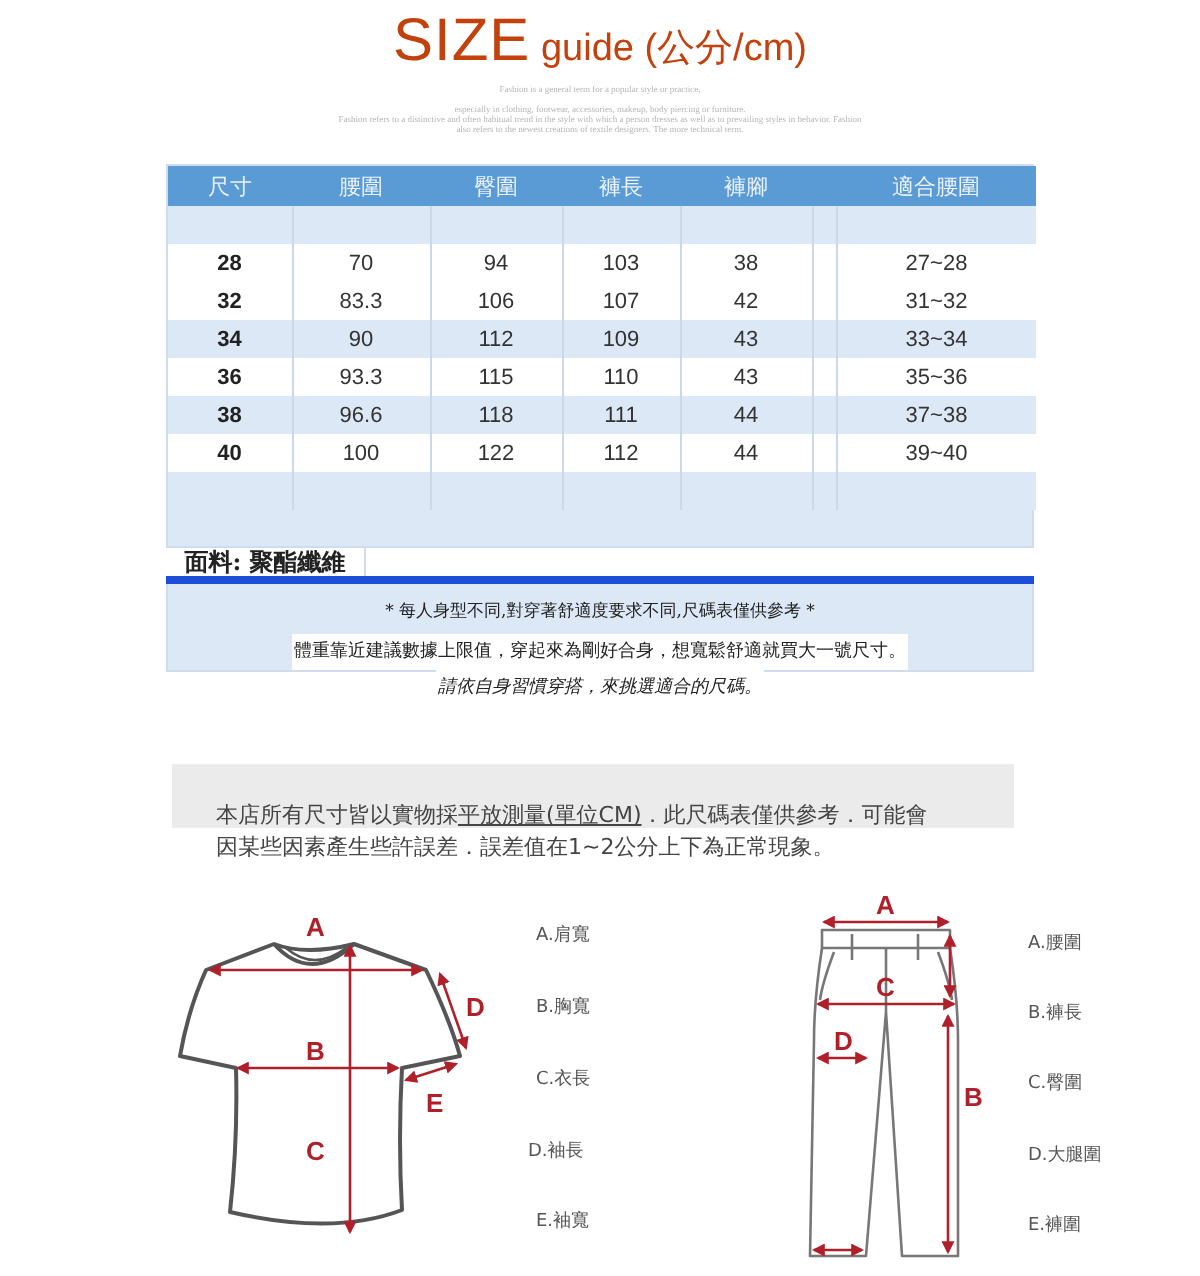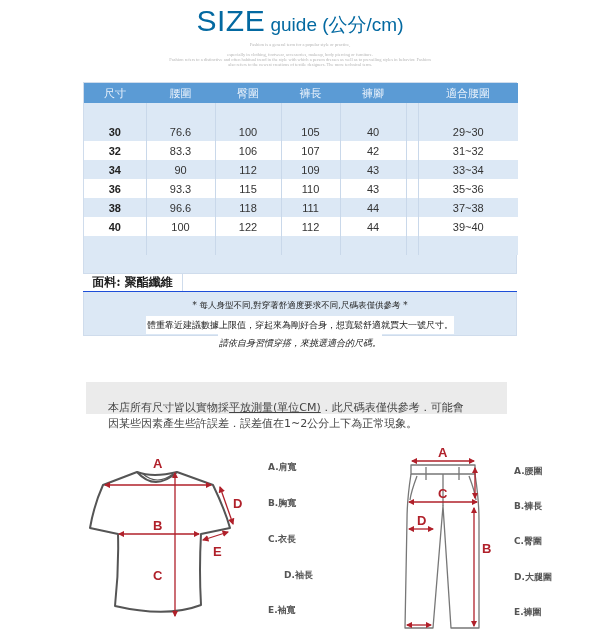--- a/index.html
+++ b/index.html
@@ -1,21 +1,21 @@
 <!DOCTYPE html>
 <html><head>
   <meta charset="utf-8">
   <style>
     * { margin: 0; padding: 0; box-sizing: border-box; }
     html, body { width: 600px; height: 638px; background: #ffffff; overflow: hidden; }
     body { position: relative; font-family: "DejaVu Sans", sans-serif; color: #333; }
 
     .title {
       position: absolute; left: 0; top: 4px; width: 600px; text-align: center;
-      color: #0369a1; white-space: nowrap;
+      color: #c2410c; white-space: nowrap;
     }
     .title .big { font-family: "Liberation Sans", sans-serif; font-size: 30px; letter-spacing: 0.5px; }
     .title .small { font-family: "Liberation Sans", sans-serif; font-size: 19px; }
     .subtext {
       position: absolute; left: 20px; width: 560px; text-align: center;
       font-family: "Liberation Serif", serif; color: #b5b5b5; font-size: 4.5px; line-height: 5.5px;
       white-space: nowrap;
     }
 
     .size-table-wrap {
@@ -35,21 +35,21 @@
       border-left: 1px solid #c9d8ea;
     }
     .size-table td:first-child { border-left: none; font-weight: bold; color: #222; }
     .size-table tr.odd td { background: #ffffff; }
     .size-table tr.even td { background: #dce8f5; }
     .size-table tr.blank td { background: #dce8f5; }
 
     .fabric-row {
       position: absolute; left: 83px; top: 273px; width: 434px; height: 19px;
       background: #ffffff; display: flex; font-family: "DejaVu Serif", serif; font-size: 12px;
-      border-top: 1px solid #cfdcec; border-bottom: 1px solid #1d4ed8;
+      border-top: 1px solid #cfdcec; border-bottom: 4px solid #1d4ed8;
     }
     .fabric-row .cell { display: flex; align-items: center; justify-content: center; white-space: nowrap; }
     .fabric-row .c1 { width: 100px; color: #222; font-weight: bold; border-right: 1px solid #cfdcec; }
     .fabric-row .c2 { width: 218px; color: #666; border-right: 1px solid #cfdcec; }
     .fabric-row .c3 { width: 116px; color: #666; }
 
     .notes {
       position: absolute; left: 83px; top: 292px; width: 434px; height: 76px;
       text-align: center; font-family: "DejaVu Serif", serif; color: #222;
     }
@@ -62,21 +62,21 @@
       position: absolute; left: 86px; top: 382px; width: 421px; height: 32px;
       background: #ebebeb; padding: 18px 0 0 22px;
       font-family: "DejaVu Sans", sans-serif; font-size: 11px; line-height: 16px; color: #444;
       white-space: nowrap;
     }
     .disclaimer u { text-decoration: underline; }
 
     .diagram { position: absolute; }
     .legend-item {
       position: absolute; font-family: "DejaVu Sans", sans-serif; font-size: 9px;
-      color: #555; font-weight: bold; white-space: nowrap;
+      color: #555; font-weight: normal; white-space: nowrap;
     }
     .mlabel { font-family: "Liberation Sans", sans-serif; font-size: 13px; fill: #b0202a; font-weight: bold; }
   </style>
 </head>
 <body>
 
 <div class="title">
   <span class="big">SIZE</span><span class="small"> guide (公分/cm)</span>
 </div>
 <div class="subtext" style="top:42px;">Fashion is a general term for a popular style or practice,</div>
@@ -109,28 +109,28 @@
     <tbody>
       <tr class="blank">
         <td></td>
           <td></td>
           <td></td>
           <td></td>
           <td></td>
           <td></td>
           <td></td>
       </tr>
-      <tr class="even">
-        <td>30</td>
-        <td>76.6</td>
-        <td>100</td>
-        <td>105</td>
-        <td>40</td>
-        <td></td>
-        <td>29~30</td>
+      <tr class="odd">
+        <td>28</td>
+        <td>70</td>
+        <td>94</td>
+        <td>103</td>
+        <td>38</td>
+        <td></td>
+        <td>27~28</td>
       </tr>
       <tr class="odd">
         <td>32</td>
         <td>83.3</td>
         <td>106</td>
         <td>107</td>
         <td>42</td>
         <td></td>
         <td>31~32</td>
       </tr>
@@ -219,21 +219,21 @@
   <text class="mlabel" x="68" y="18">A</text>
   <text class="mlabel" x="68" y="80">B</text>
   <text class="mlabel" x="68" y="130">C</text>
   <text class="mlabel" x="148" y="58">D</text>
   <text class="mlabel" x="128" y="106">E</text>
 </svg>
 
 <div class="legend-item" style="left:268px; top:461px;">A.肩寬</div>
 <div class="legend-item" style="left:268px; top:497px;">B.胸寬</div>
 <div class="legend-item" style="left:268px; top:533px;">C.衣長</div>
-<div class="legend-item" style="left:284px; top:569px;">D.袖長</div>
+<div class="legend-item" style="left:264px; top:569px;">D.袖長</div>
 <div class="legend-item" style="left:268px; top:604px;">E.袖寬</div>
 
 <svg class="diagram" style="left:395px; top:440px;" width="100" height="195" viewBox="0 0 100 195">
   <defs>
     <marker id="arr2" viewBox="0 0 6 6" refX="5" refY="3" markerWidth="5" markerHeight="5" orient="auto-start-reverse">
       <path d="M0,0 L6,3 L0,6 z" fill="#b0202a"></path>
     </marker>
   </defs>
   <g fill="none" stroke="#777" stroke-width="1.3" stroke-linejoin="round">
     <path d="M16,25 L80,25 L80,34 L16,34 Z"></path>

